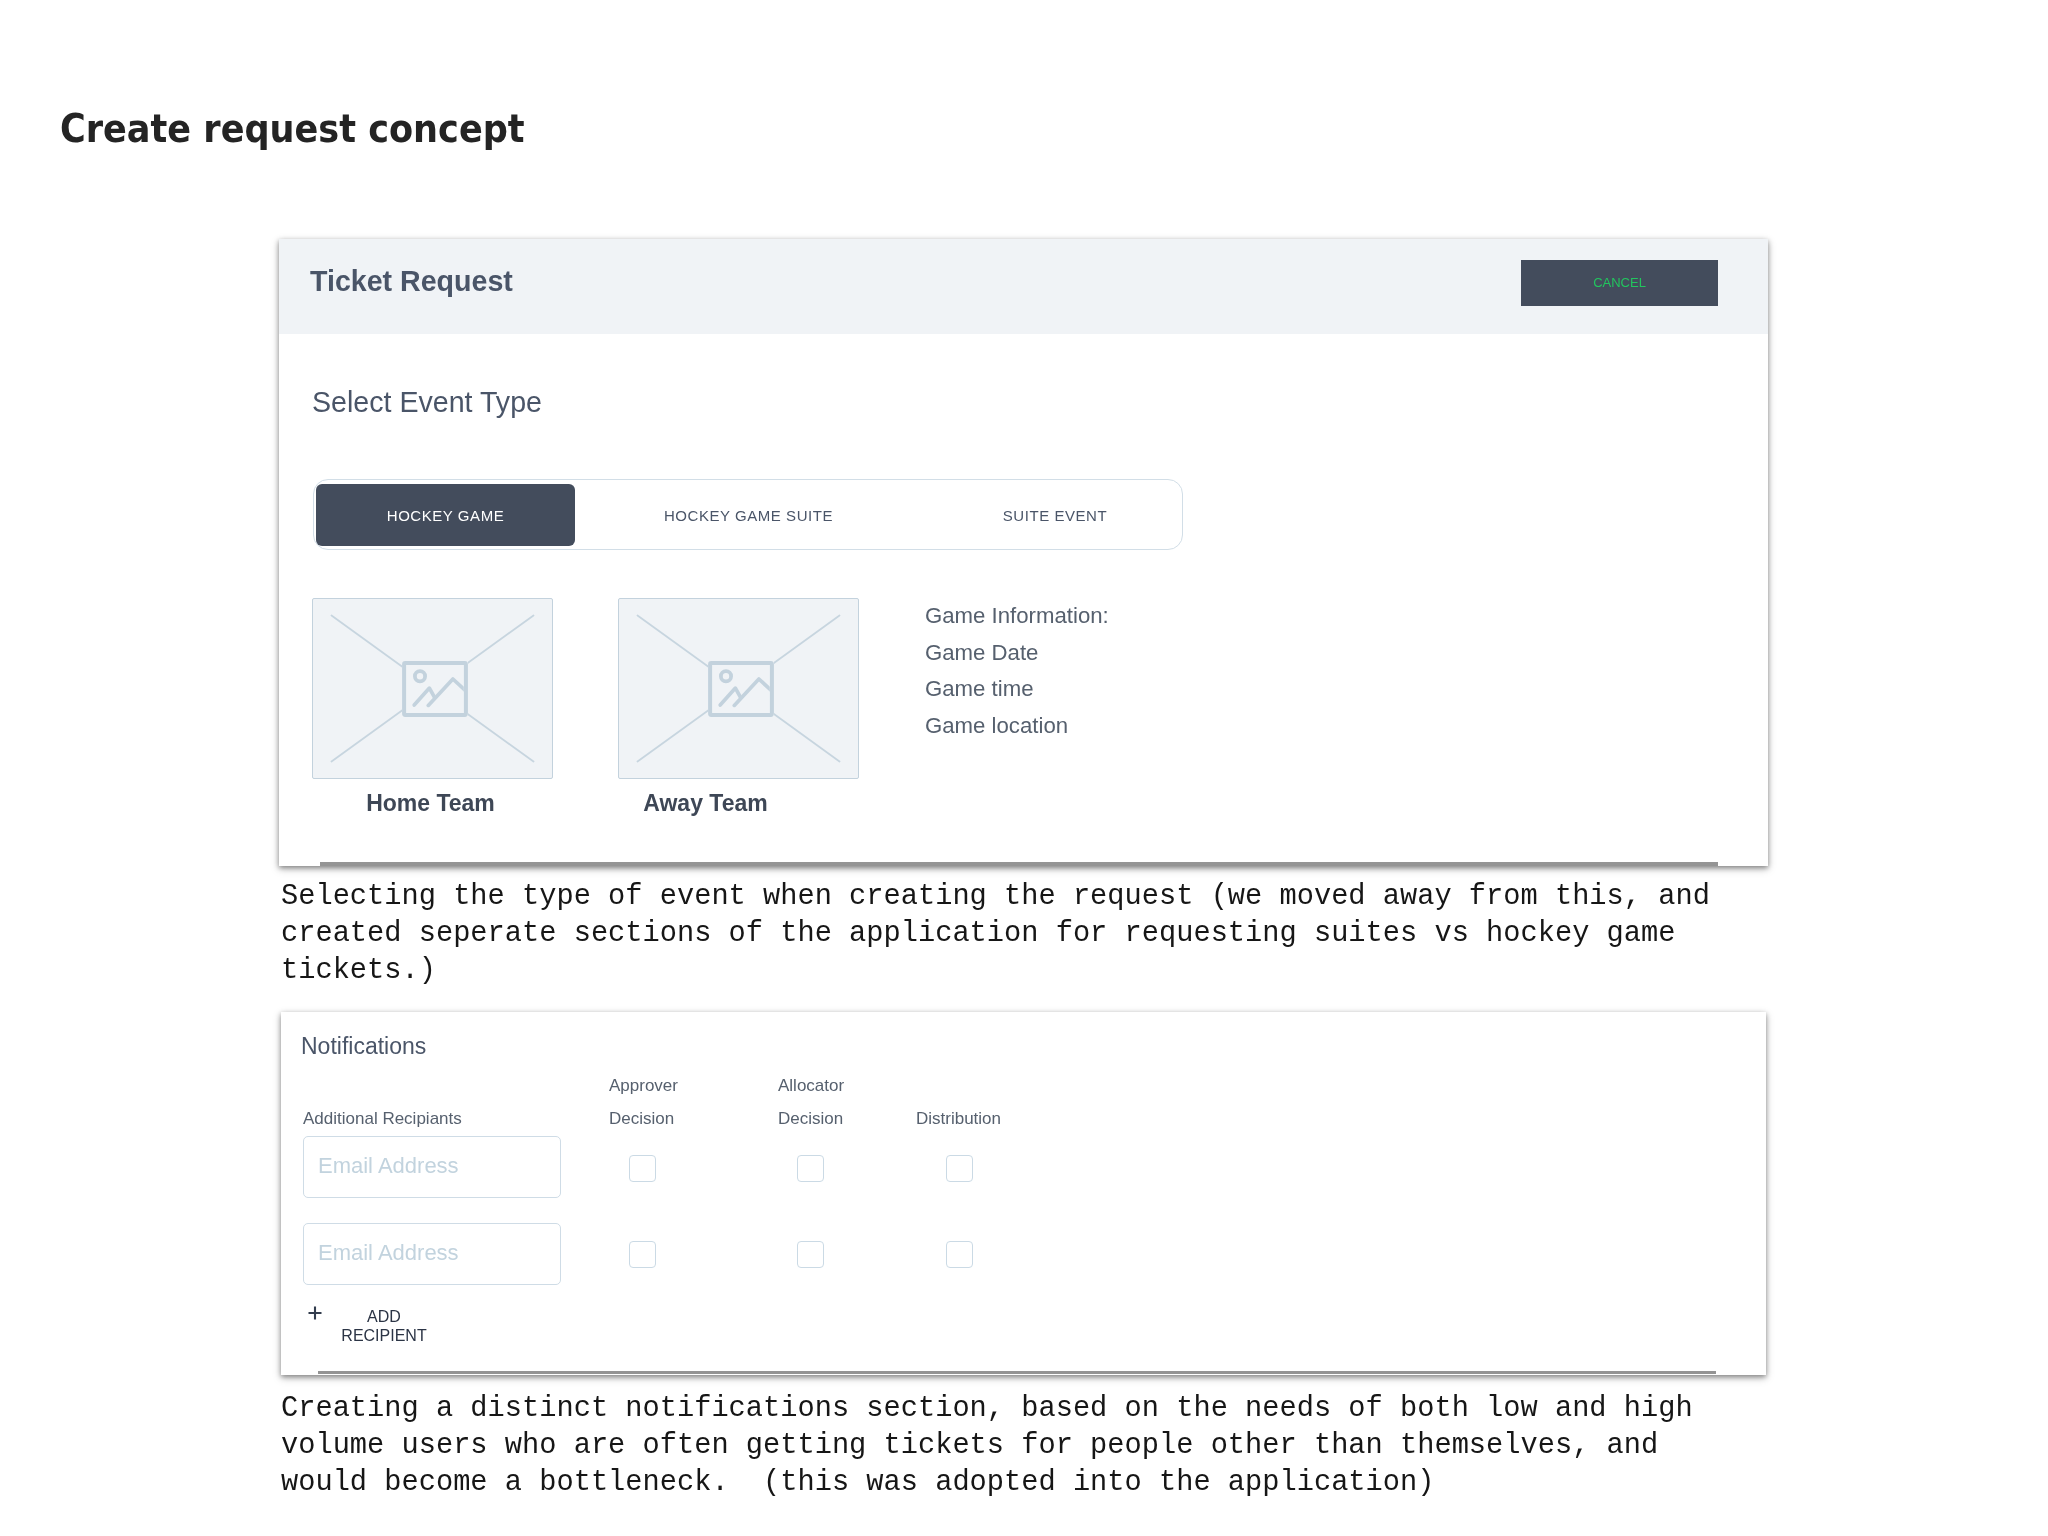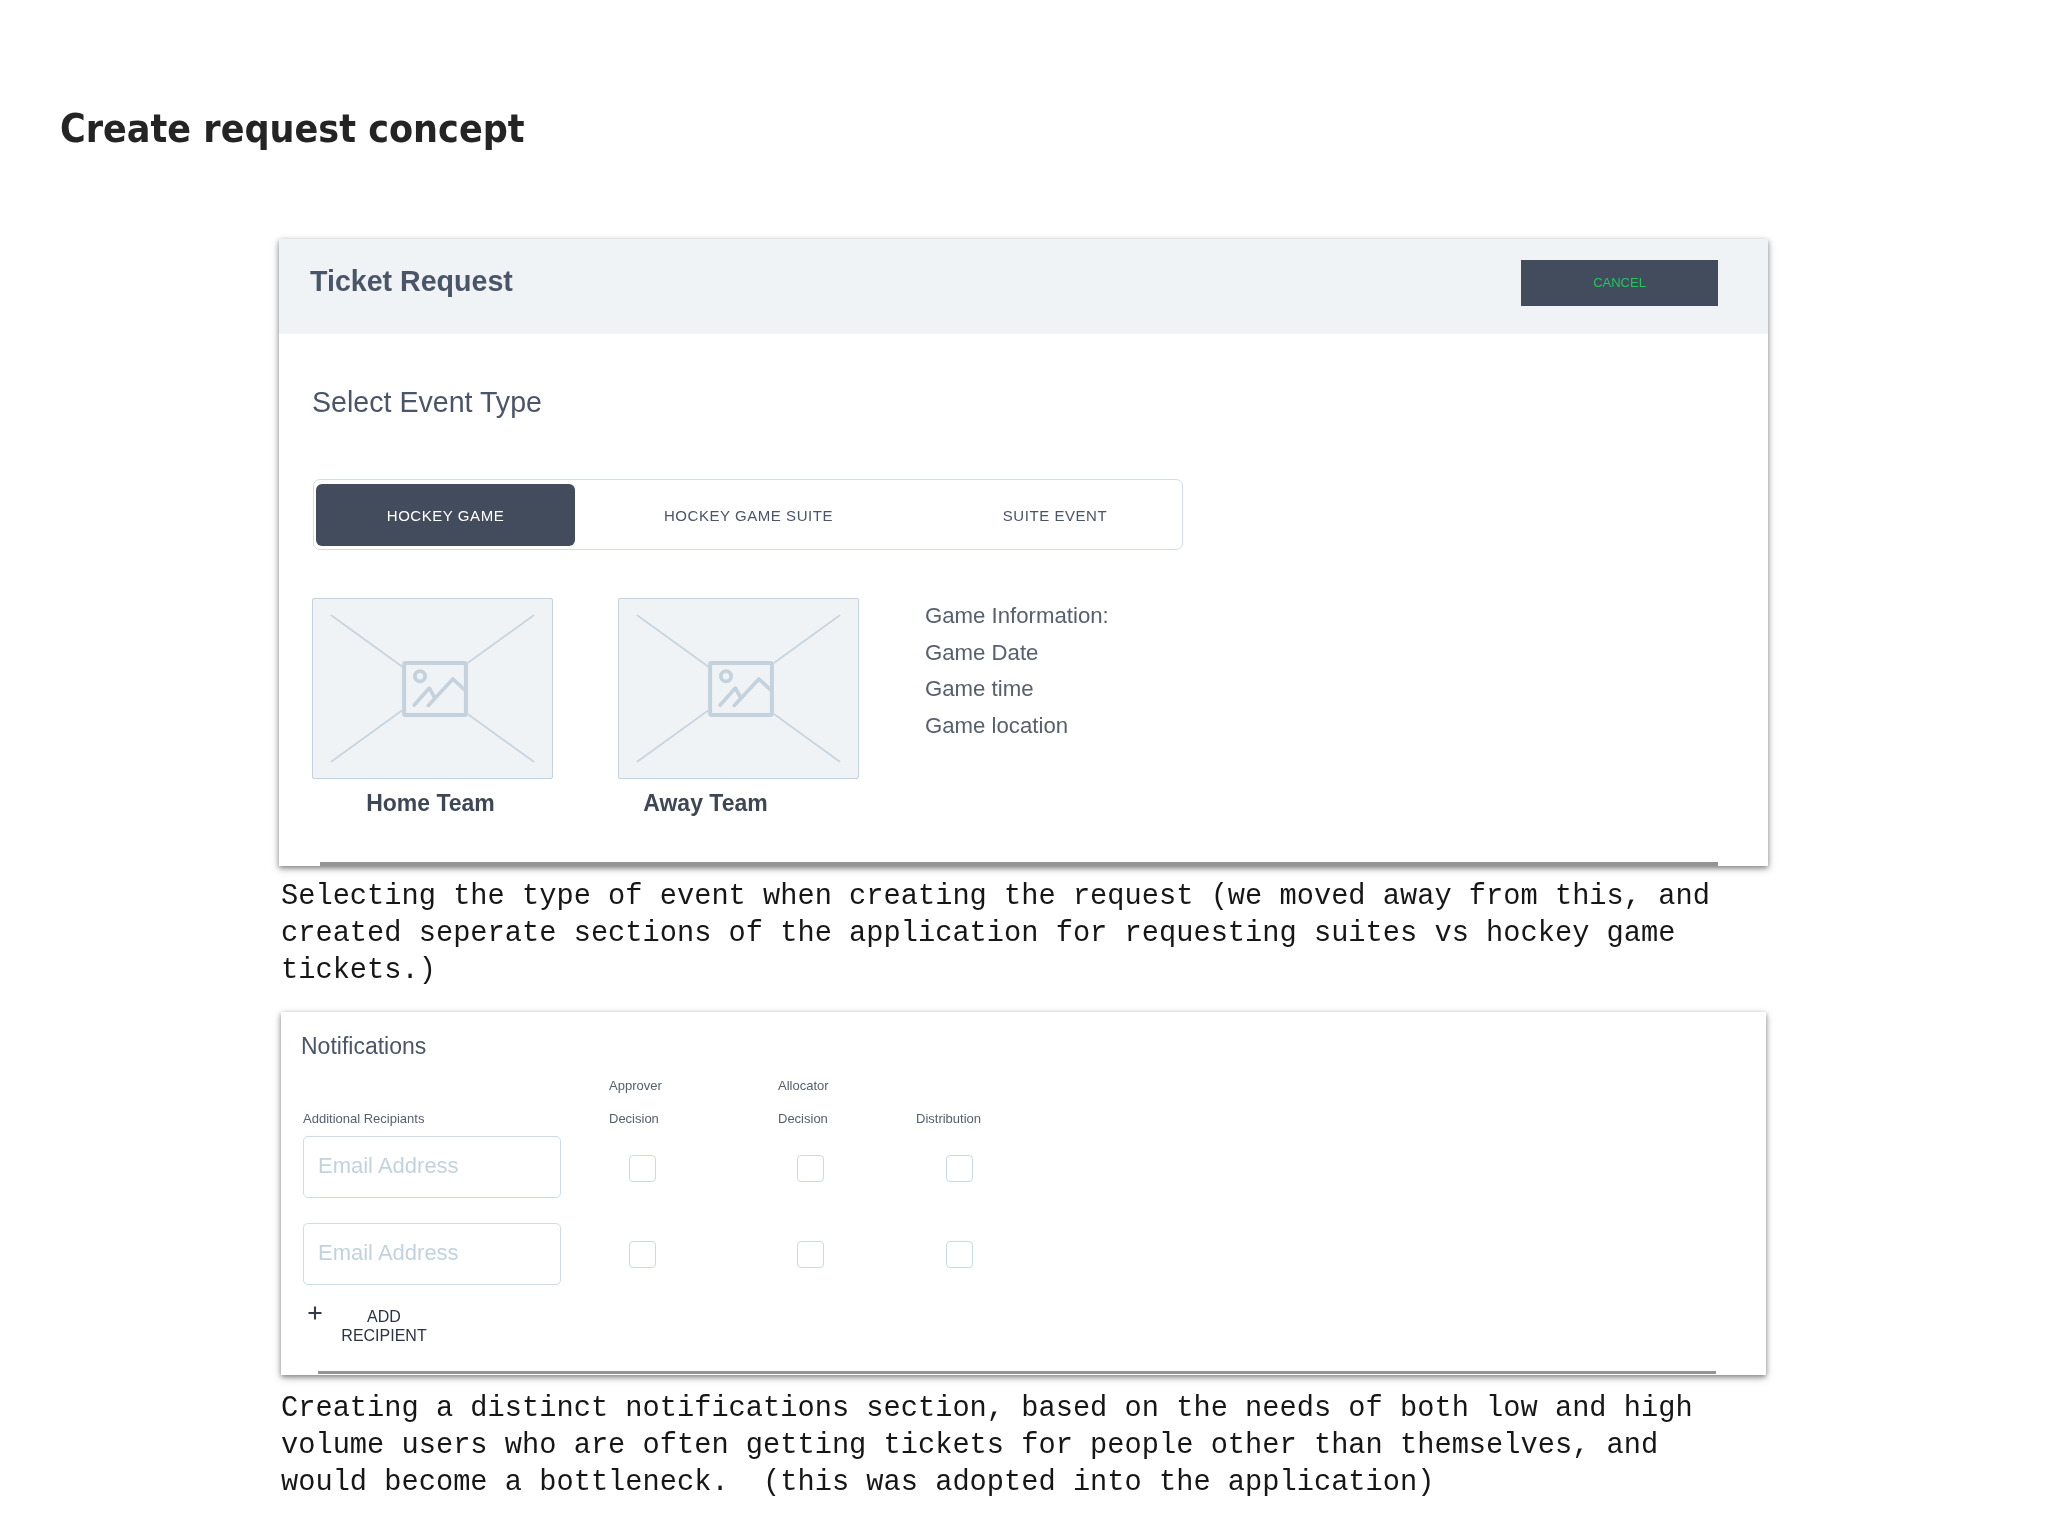--- a/index.html
+++ b/index.html
@@ -19,21 +19,21 @@
 
   .card-head{position:absolute;left:0;top:0;width:100%;height:95px;background:#f0f3f6}
   .card-head-title{position:absolute;left:31px;top:25px;font-size:28.6px;color:#4a5568;line-height:34px;font-weight:700}
   .btn-cancel{position:absolute;left:1242px;top:21px;width:197px;height:46px;background:#434c5c;
     color:#22c55e;font-size:13px;line-height:46px;text-align:center;cursor:pointer;border:none;
     font-family:"Liberation Sans",sans-serif}
 
   .section-title{position:absolute;left:33px;top:146px;font-size:28.6px;color:#4a5568;line-height:34px}
 
   .tabs{position:absolute;left:34px;top:240px;width:870px;height:71px;
-    border:1px solid #d2dee7;border-radius:7px;background:#fff}
+    border:1px solid #d2dee7;border-radius:15px;background:#fff}
   .tab{position:absolute;top:0;height:71px;display:flex;align-items:center;justify-content:center;
     font-size:15px;letter-spacing:0.55px;color:#4a5568;cursor:pointer;white-space:nowrap}
   .tab.active{left:2px;top:4px;width:259px;height:62px;background:#434c5c;color:#fff;border-radius:6px}
   .tab-2{left:301px;width:267px}
   .tab-3{left:626px;width:230px}
 
   .ph{position:absolute;width:241px;height:181px;background:#f0f3f6;border:1px solid #c3d2dd;border-radius:2px}
   .ph-1{left:33px;top:359px}
   .ph-2{left:339px;top:359px}
   .ph-x{position:absolute;left:0;top:0}
@@ -49,21 +49,21 @@
   .sb{position:absolute;background:#949494}
   .sb-1{left:41px;top:623px;width:1398px;height:4px}
   .sb-2{left:37px;top:359px;width:1398px;height:3px}
 
   .caption{position:absolute;left:281px;font-family:Liberation Mono, monospace;font-stretch:condensed;
     font-size:28.7px;color:#161616;line-height:37px;white-space:pre-wrap}
   .caption-1{top:878px;width:1500px}
   .caption-2{top:1390px;width:1440px}
 
   .n-title{position:absolute;left:20px;top:20px;font-size:23px;color:#4a5568;line-height:28px}
-  .n-head{position:absolute;font-size:13px;color:#56606e;line-height:33px}
+  .n-head{position:absolute;font-size:17px;color:#56606e;line-height:33px}
   .nh-recipients{left:22px;top:90px}
   .nh-approver{left:328px;top:57px}
   .nh-allocator{left:497px;top:57px}
   .nh-distribution{left:635px;top:90px}
 
   .email{position:absolute;left:22px;width:258px;height:62px;border:1px solid #cfdce6;
     border-radius:5px;background:#fff;cursor:text}
   .email-1{top:124px}
   .email-2{top:211px}
   .email span{position:absolute;left:14px;top:15px;font-size:22px;color:#c2d3de;line-height:28px}

